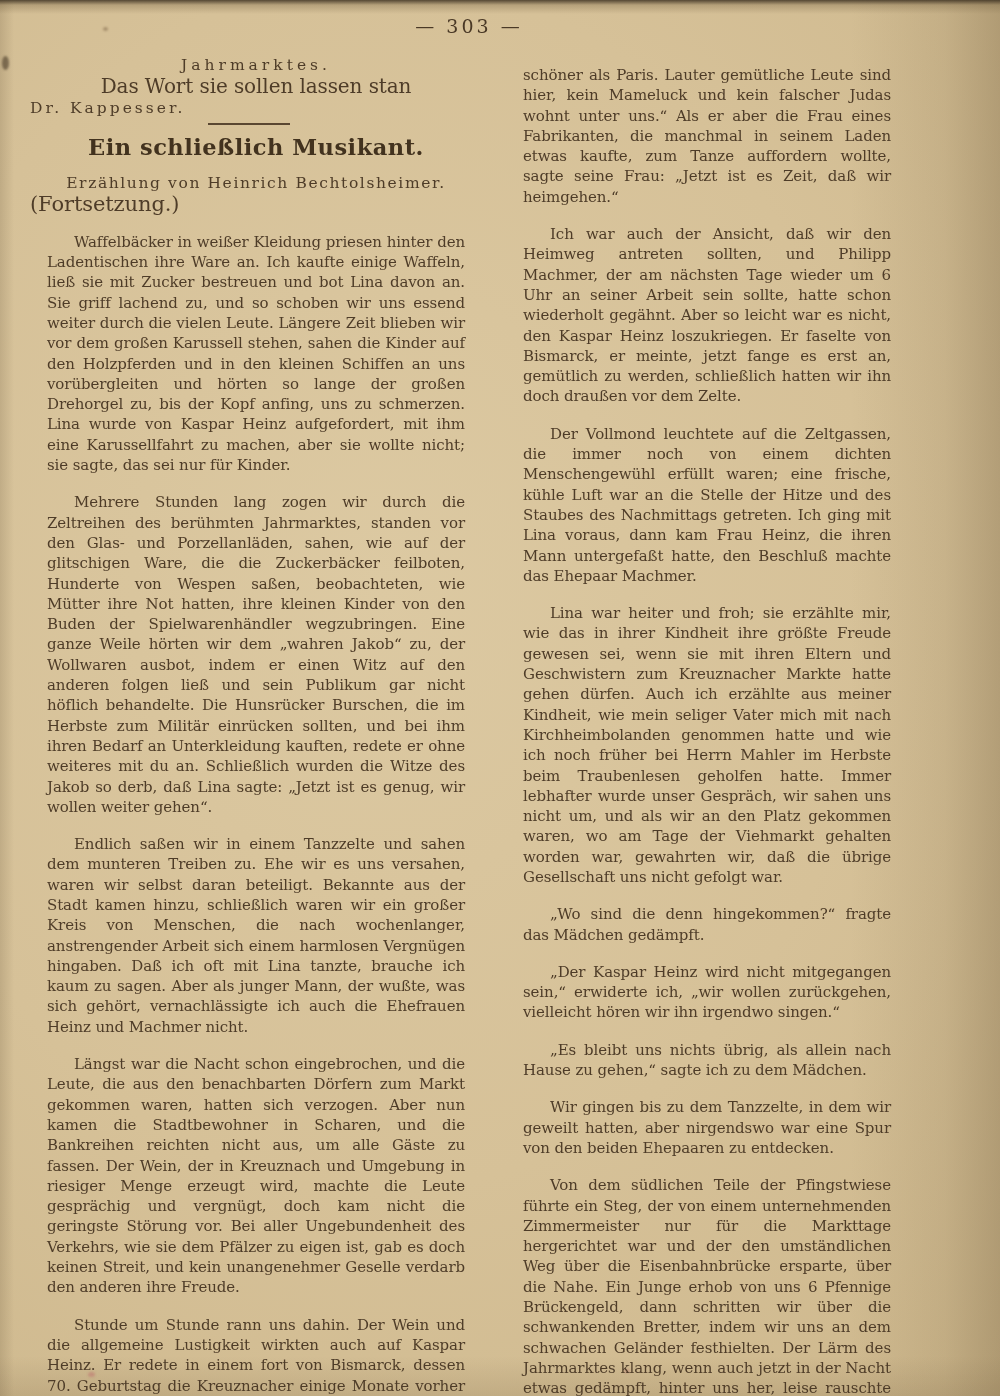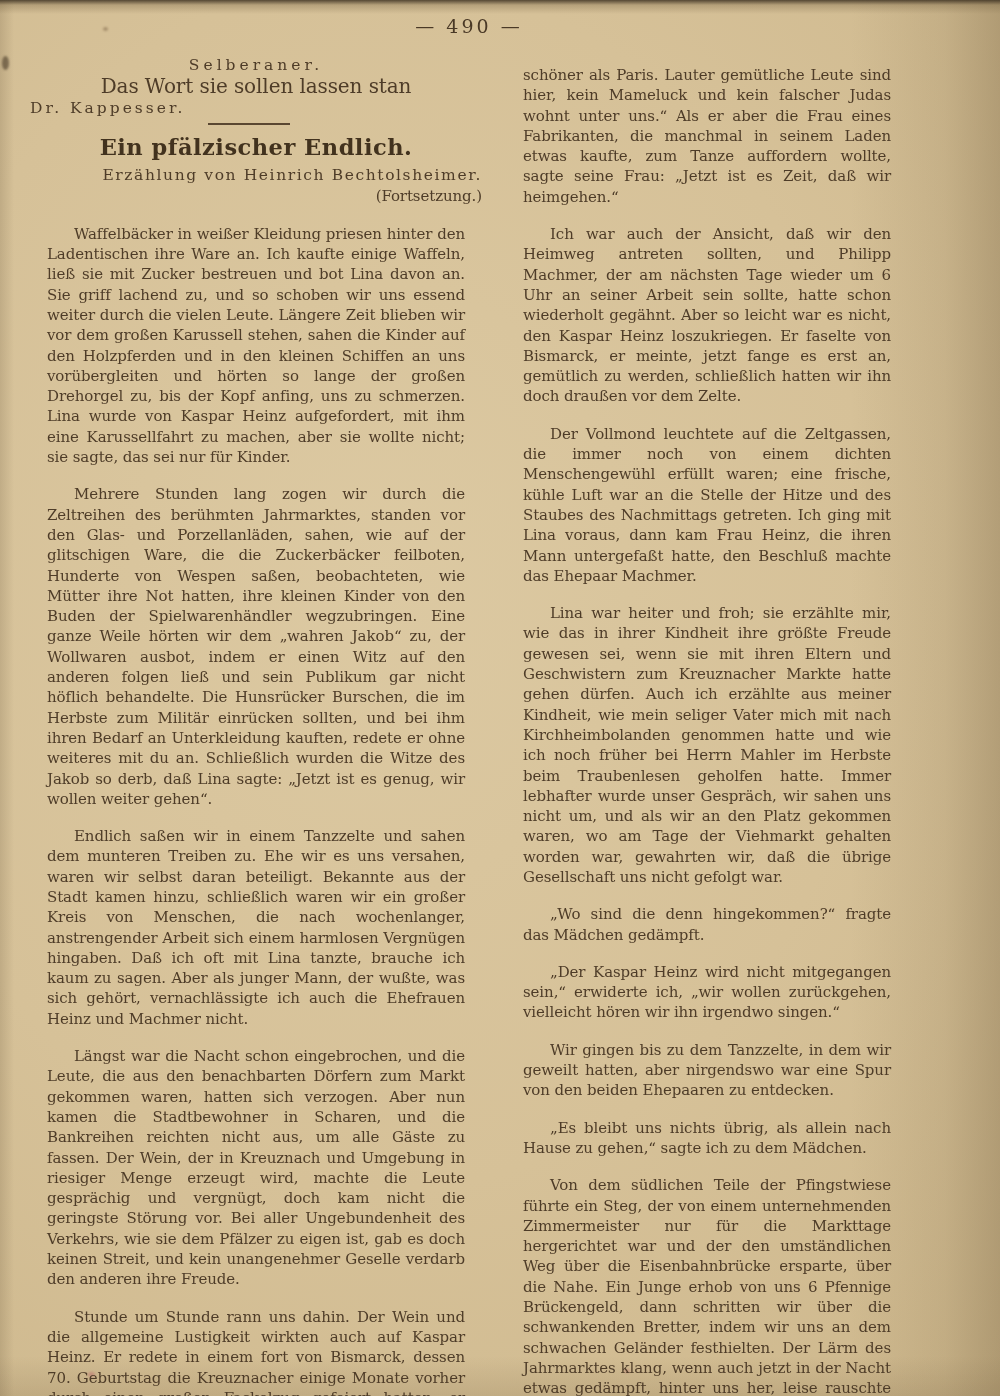--- a/index.html
+++ b/index.html
@@ -78,71 +78,71 @@
   }
   .article-title {
     margin: 12px 0 0 0;
     text-align: center;
     font-size: 22.5px;
     font-weight: bold;
     color: #42321e;
     letter-spacing: 0.5px;
   }
   .article-subtitle {
-    text-align: right;
+    text-align: center;
     font-size: 15.5px;
     letter-spacing: 1.6px;
-    margin-top: 8px;
+    margin-top: 16px;
   }
   .article-continuation {
-    text-align: right;
-    font-size: 15px;
+    text-align: left;
+    font-size: 21px;
     margin-top: 1px;
     margin-bottom: 3px;
   }
 </style>
 </head>
 <body>
 
 <div class="page">
 
   <div class="speck speck-1"></div>
   <div class="speck speck-2"></div>
   <div class="speck speck-3"></div>
   <div class="speck speck-4"></div>
 
-  <div class="page-number">—  490  —</div>
+  <div class="page-number">—  303  —</div>
 
   <div class="col col-left">
     <div class="epigraph">
-      <div class="epigraph-title">Selberaner.</div>
+      <div class="epigraph-title">Jahrmarktes.</div>
       <div class="epigraph-line">Das Wort sie sollen lassen stan</div>
       <div class="epigraph-attribution">Dr. Kappesser.</div>
     </div>
 
     <div class="section-rule"></div>
 
-    <h1 class="article-title">Ein pfälzischer Endlich.</h1>
+    <h1 class="article-title">Ein schließlich Musikant.</h1>
     <div class="article-subtitle">Erzählung von Heinrich Bechtolsheimer.</div>
     <div class="article-continuation">(Fortsetzung.)</div>
 
     <p>Waffelbäcker in weißer Kleidung priesen hinter den Ladentischen ihre Ware an. Ich kaufte einige Waffeln, ließ sie mit Zucker bestreuen und bot Lina davon an. Sie griff lachend zu, und so schoben wir uns essend weiter durch die vielen Leute. Längere Zeit blieben wir vor dem großen Karussell stehen, sahen die Kinder auf den Holzpferden und in den kleinen Schiffen an uns vorübergleiten und hörten so lange der großen Drehorgel zu, bis der Kopf anfing, uns zu schmerzen. Lina wurde von Kaspar Heinz aufgefordert, mit ihm eine Karussellfahrt zu machen, aber sie wollte nicht; sie sagte, das sei nur für Kinder.</p>
     <p>Mehrere Stunden lang zogen wir durch die Zeltreihen des berühmten Jahrmarktes, standen vor den Glas- und Porzellanläden, sahen, wie auf der glitschigen Ware, die die Zuckerbäcker feilboten, Hunderte von Wespen saßen, beobachteten, wie Mütter ihre Not hatten, ihre kleinen Kinder von den Buden der Spielwarenhändler wegzubringen. Eine ganze Weile hörten wir dem „wahren Jakob“ zu, der Wollwaren ausbot, indem er einen Witz auf den anderen folgen ließ und sein Publikum gar nicht höflich behandelte. Die Hunsrücker Burschen, die im Herbste zum Militär einrücken sollten, und bei ihm ihren Bedarf an Unterkleidung kauften, redete er ohne weiteres mit du an. Schließlich wurden die Witze des Jakob so derb, daß Lina sagte: „Jetzt ist es genug, wir wollen weiter gehen“.</p>
     <p>Endlich saßen wir in einem Tanzzelte und sahen dem munteren Treiben zu. Ehe wir es uns versahen, waren wir selbst daran beteiligt. Bekannte aus der Stadt kamen hinzu, schließlich waren wir ein großer Kreis von Menschen, die nach wochenlanger, anstrengender Arbeit sich einem harmlosen Vergnügen hingaben. Daß ich oft mit Lina tanzte, brauche ich kaum zu sagen. Aber als junger Mann, der wußte, was sich gehört, vernachlässigte ich auch die Ehefrauen Heinz und Machmer nicht.</p>
     <p>Längst war die Nacht schon eingebrochen, und die Leute, die aus den benachbarten Dörfern zum Markt gekommen waren, hatten sich verzogen. Aber nun kamen die Stadtbewohner in Scharen, und die Bankreihen reichten nicht aus, um alle Gäste zu fassen. Der Wein, der in Kreuznach und Umgebung in riesiger Menge erzeugt wird, machte die Leute gesprächig und vergnügt, doch kam nicht die geringste Störung vor. Bei aller Ungebundenheit des Verkehrs, wie sie dem Pfälzer zu eigen ist, gab es doch keinen Streit, und kein unangenehmer Geselle verdarb den anderen ihre Freude.</p>
     <p>Stunde um Stunde rann uns dahin. Der Wein und die allgemeine Lustigkeit wirkten auch auf Kaspar Heinz. Er redete in einem fort von Bismarck, dessen 70. Geburtstag die Kreuznacher einige Monate vorher durch einen großen Fackelzug gefeiert hatten, er nannte den Reichskanzler seinen besten Freund und ließ ihn einmal um das anderemal hochleben. Dann sang er mit wenig wohlklingender Stimme und in grundfalschen Tönen das Lied: „Unser Kaiser liebt die Blumen; denn er hat ein zart Gemüt“. Seine Frau zupfte ihn am Arm und sagte: „Kaspar, hör' doch auf, alle Leute gucken nach dir.“ Aber Kaspar sang unverdrossen weiter. Dann rühmte er die Vorzüge seiner Vaterstadt. „Kreuznach ist</p>
   </div>
 
   <div class="col col-right">
     <p class="no-indent">schöner als Paris. Lauter gemütliche Leute sind hier, kein Mameluck und kein falscher Judas wohnt unter uns.“ Als er aber die Frau eines Fabrikanten, die manchmal in seinem Laden etwas kaufte, zum Tanze auffordern wollte, sagte seine Frau: „Jetzt ist es Zeit, daß wir heimgehen.“</p>
     <p>Ich war auch der Ansicht, daß wir den Heimweg antreten sollten, und Philipp Machmer, der am nächsten Tage wieder um 6 Uhr an seiner Arbeit sein sollte, hatte schon wiederholt gegähnt. Aber so leicht war es nicht, den Kaspar Heinz loszukriegen. Er faselte von Bismarck, er meinte, jetzt fange es erst an, gemütlich zu werden, schließlich hatten wir ihn doch draußen vor dem Zelte.</p>
     <p>Der Vollmond leuchtete auf die Zeltgassen, die immer noch von einem dichten Menschengewühl erfüllt waren; eine frische, kühle Luft war an die Stelle der Hitze und des Staubes des Nachmittags getreten. Ich ging mit Lina voraus, dann kam Frau Heinz, die ihren Mann untergefaßt hatte, den Beschluß machte das Ehepaar Machmer.</p>
     <p>Lina war heiter und froh; sie erzählte mir, wie das in ihrer Kindheit ihre größte Freude gewesen sei, wenn sie mit ihren Eltern und Geschwistern zum Kreuznacher Markte hatte gehen dürfen. Auch ich erzählte aus meiner Kindheit, wie mein seliger Vater mich mit nach Kirchheimbolanden genommen hatte und wie ich noch früher bei Herrn Mahler im Herbste beim Traubenlesen geholfen hatte. Immer lebhafter wurde unser Gespräch, wir sahen uns nicht um, und als wir an den Platz gekommen waren, wo am Tage der Viehmarkt gehalten worden war, gewahrten wir, daß die übrige Gesellschaft uns nicht gefolgt war.</p>
     <p>„Wo sind die denn hingekommen?“ fragte das Mädchen gedämpft.</p>
     <p>„Der Kaspar Heinz wird nicht mitgegangen sein,“ erwiderte ich, „wir wollen zurückgehen, vielleicht hören wir ihn irgendwo singen.“</p>
+    <p>„Es bleibt uns nichts übrig, als allein nach Hause zu gehen,“ sagte ich zu dem Mädchen.</p>
     <p>Wir gingen bis zu dem Tanzzelte, in dem wir geweilt hatten, aber nirgendswo war eine Spur von den beiden Ehepaaren zu entdecken.</p>
-    <p>„Es bleibt uns nichts übrig, als allein nach Hause zu gehen,“ sagte ich zu dem Mädchen.</p>
     <p>Von dem südlichen Teile der Pfingstwiese führte ein Steg, der von einem unternehmenden Zimmermeister nur für die Markttage hergerichtet war und der den umständlichen Weg über die Eisenbahnbrücke ersparte, über die Nahe. Ein Junge erhob von uns 6 Pfennige Brückengeld, dann schritten wir über die schwankenden Bretter, indem wir uns an dem schwachen Geländer festhielten. Der Lärm des Jahrmarktes klang, wenn auch jetzt in der Nacht etwas gedämpft, hinter uns her, leise rauschte der Fluß, und seine Wellen blinkten im Scheine des Vollmondes. Mir war es feierlich zu Mute, als ich so hinter dem Mädchen her schritt, nebeneinander konnten wir nicht gehen, da der Steg zu schmal war. Während noch die Bretter von unseren Tritten widerhallten, sagte ich mir: Jetzt ist der rechte Augenblick gekommen, und als wir wieder festen Grund unter den Füßen hatten, sagte ich der Lina, daß ich sie von Herzen gern habe, und ob sie gewillt sei, für das ganze Leben mit mir zusammenzuhalten.</p>
     <p>Statt aller Antwort reichte sie mir die Hand, und ein Kuß besiegelte unsern Bund.</p>
 
   </div>
 
 </div>
 
 </body></html>

